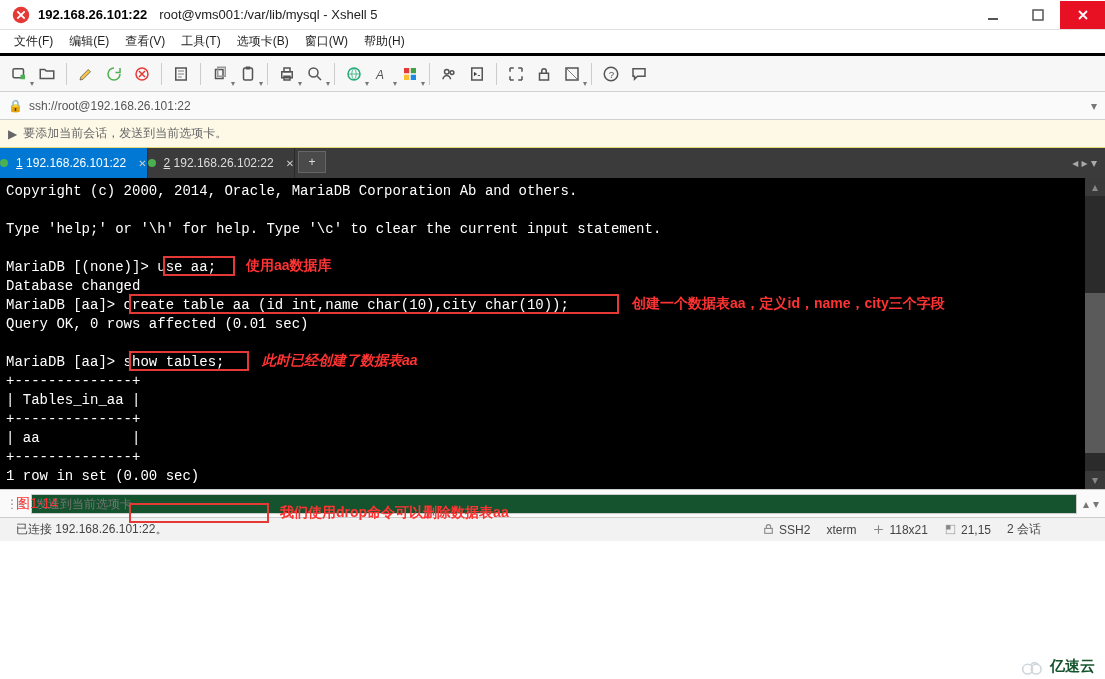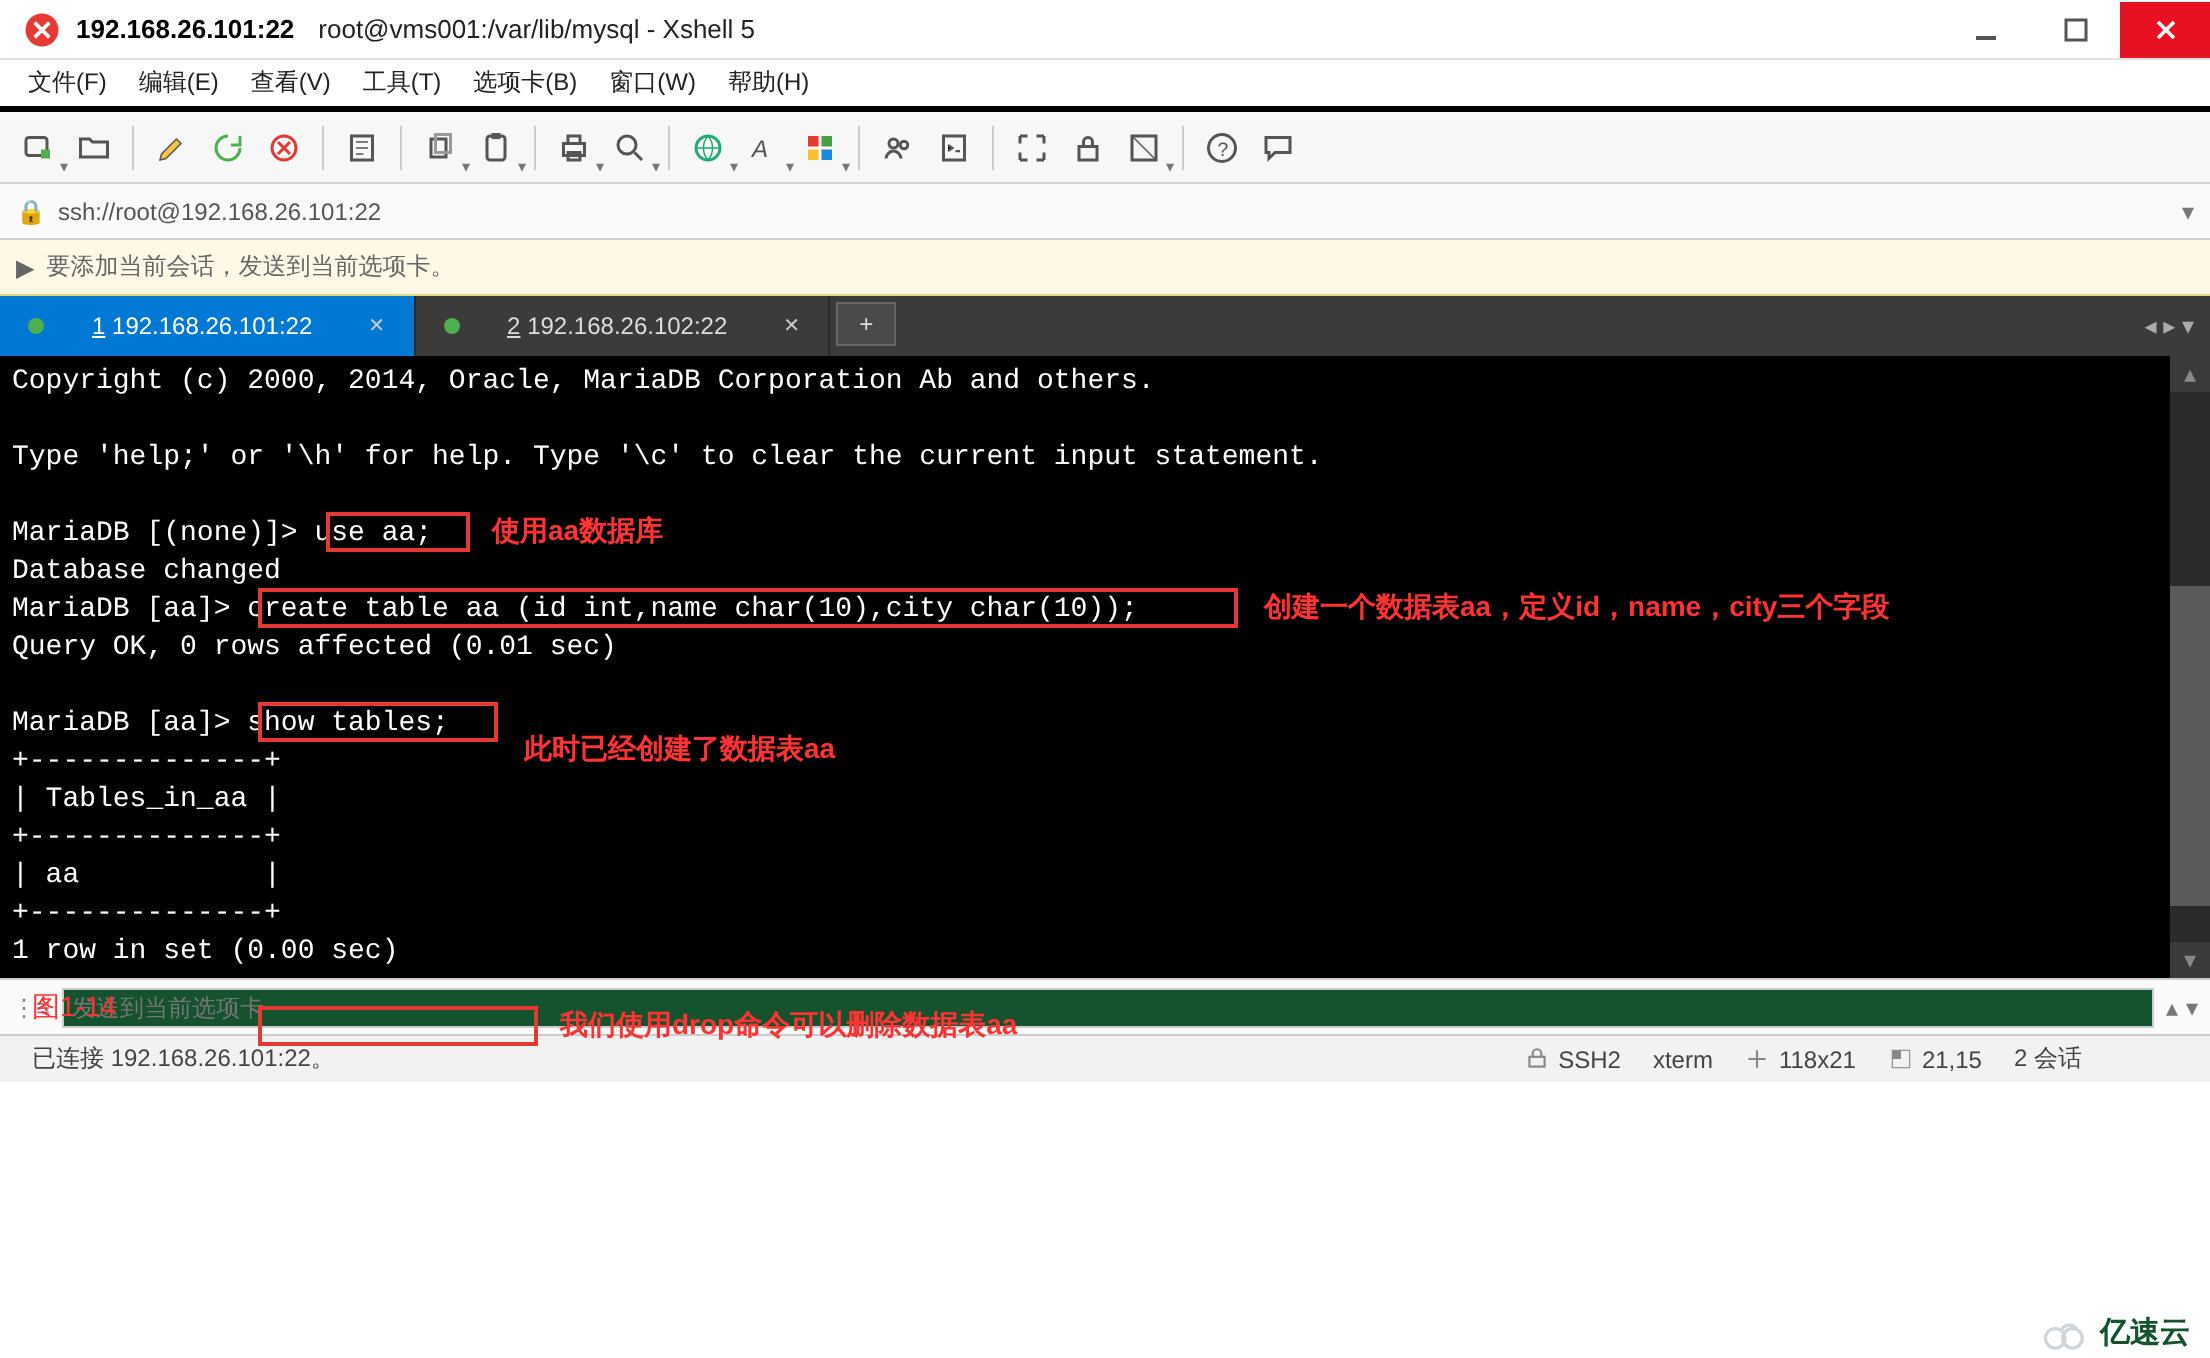--- a/index.html
+++ b/index.html
@@ -29,21 +29,21 @@
   .addrbar { height: 28px; display:flex; align-items:center; padding:0 8px; border-bottom:1px solid #d0d0d0; background:#fafafa; gap:6px; }
   .addrbar .lock { color:#888; }
   .addrbar .addr { color:#555; font-family:"Segoe UI",sans-serif; }
   .addrbar .dd { margin-left:auto; color:#777; }
 
   
   .hintbar { height: 28px; display:flex; align-items:center; padding:0 8px; background:#fef9e7; border-bottom:1px solid #e6d97a; gap:6px; color:#666; }
 
   
   .tabs { height: 30px; display:flex; align-items:stretch; background:#3b3b3b; }
-  .tab { display:flex; align-items:center; padding:0 14px; gap:24px; border-right:1px solid #2a2a2a; color:#ddd; position:relative; }
+  .tab { display:flex; align-items:center; padding:0 0; gap:8px; border-right:1px solid #2a2a2a; color:#ddd; position:relative; }
   .tab.active { background:#0078d4; color:#fff; }
   .tab .dot { width:8px; height:8px; border-radius:50%; background:#4caf50; }
   .tab .num { text-decoration:underline; }
   .tab .x { font-size:10px; color:#ccc; margin-left:4px; }
   .tab.add { width:28px; justify-content:center; background:#4a4a4a; border:1px solid #666; margin:3px; height:22px; }
   .tabspacer { flex:1; }
   .tabs .arrows { display:flex; align-items:center; padding:0 8px; color:#aaa; }
 
   
   .terminal-wrap { position:relative; height: 311px; background:#000; }
@@ -293,21 +293,21 @@
 
 MariaDB [aa]&gt; <span class="cursor"></span></div>
 
   <div class="hl" style="left:163px; top:78px; width:72px; height:20px;"></div>
   <div class="ann" style="left:246px; top:79px;">使用aa数据库</div>
 
   <div class="hl" style="left:129px; top:116px; width:490px; height:20px;"></div>
   <div class="ann" style="left:632px; top:117px;">创建一个数据表aa，定义id，name，city三个字段</div>
 
   <div class="hl" style="left:129px; top:173px; width:120px; height:20px;"></div>
-  <div class="ann" style="left:262px; top:188px;">此时已经创建了数据表aa</div>
+  <div class="ann" style="left:262px; top:174px;font-style:italic;">此时已经创建了数据表aa</div>
 
   <div class="hl" style="left:129px; top:325px; width:140px; height:20px;"></div>
   <div class="ann" style="left:280px; top:326px;">我们使用drop命令可以删除数据表aa</div>
 
   <div class="term-scroll">
     <div class="up">▴</div>
     <div class="thumb"></div>
     <div class="dn">▾</div>
   </div>
 </div>

